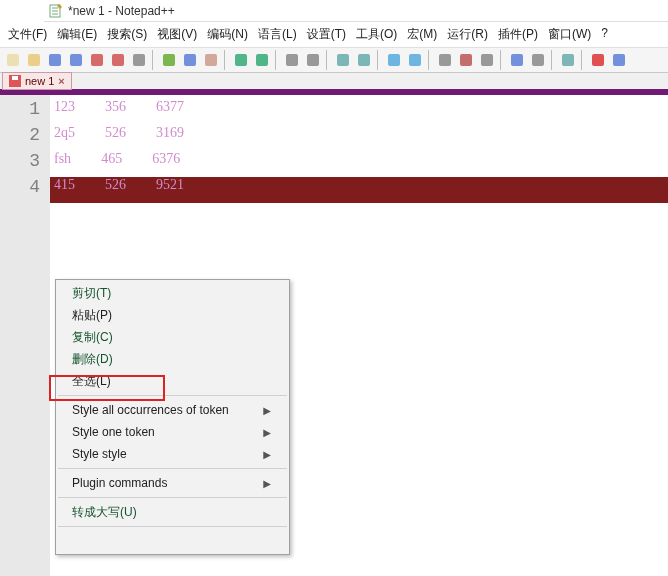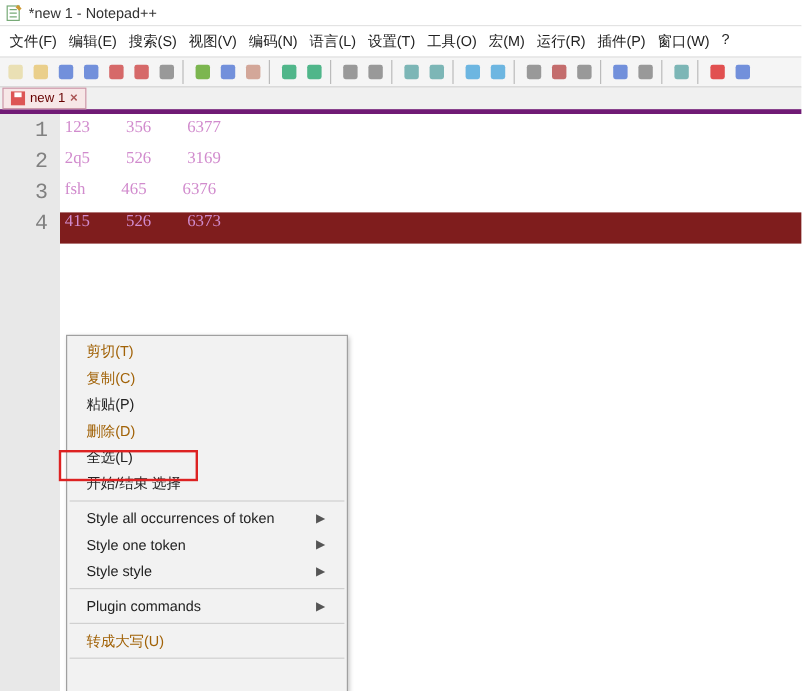--- a/index.html
+++ b/index.html
@@ -1,38 +1,38 @@
 <!DOCTYPE html>
 <html><head>
 <meta charset="utf-8">
 <style>
   * { margin: 0; padding: 0; box-sizing: border-box; font-family: "Microsoft YaHei", Arial, sans-serif; }
   body { width: 668px; height: 576px; background: #fff; overflow: hidden; font-size: 12px; }
-  .titlebar { display: flex; align-items: center; height: 22px; padding: 2px 4px; background: #fff; border-bottom: 1px solid #ddd; }
+  .titlebar { display: flex; align-items: center; height: 22px; padding: 2px 4px; background: #fff; border-bottom: 1px solid #ddd; margin-left: 44px; }
   .titlebar .icon { width: 16px; height: 16px; margin-right: 4px; display:inline-block; }
   .title-text { font-size: 12px; color: #333; }
   .menubar { display: flex; gap: 2px; padding: 2px 4px; background:#fff;text-align:center; }
   .menubar .mitem { padding: 2px 4px; font-size: 12px; color: #222; cursor: default; }
   .toolbar { display: flex; align-items: center; gap: 1px; padding: 2px 3px; background:#f5f5f5; border-top:1px solid #e0e0e0; border-bottom:1px solid #c9c9c9; }
   .tbtn { width: 20px; height: 20px; display:flex; align-items:center; justify-content:center; border:1px solid transparent; }
   .tbtn svg { width: 14px; height:14px; }
   .sep { width: 4px; height: 20px; border-left:1px solid #bbb; margin: 0 2px; }
-  .tabbar { display:flex; align-items:center; height:22px; background:#f0f0f0; border-bottom:4px solid #701a75; padding-left:2px; }
+  .tabbar { display:flex; align-items:center; height:22px; background:#f0f0f0; border-bottom:6px solid #701a75; padding-left:2px; }
   .tab { display:flex; align-items:center; gap:4px; height:18px; padding:0 6px; background:#f7e7e7; border:1px solid #c9a; font-size:11px; color:#600; }
   .tab .disk { width:12px; height:12px; }
   .editor { position: relative; height: 508px; display:flex; background:#fff; }
   .gutter { width: 50px; background:#e8e8e8; text-align:right; padding-top:4px; }
   .gutter .ln { height:26px; font-size:18px; color:#808080; padding-right:10px; font-family: "Courier New", monospace; }
   .code { flex:1; padding-top:4px; font-family: "Courier New", monospace; font-size:14px; position:relative; }
   .code .line { height:26px; display:flex; gap:30px; padding-left:4px; }
   .code .line.selected { background:#7f1d1d; }
   .code .tok { color:#d18bcd;font-family:Liberation Serif, serif; }
   .ctxmenu { position:absolute; left:55px; top:184px; width:235px; background:#f2f2f2; border:1px solid #a0a0a0; box-shadow:2px 2px 4px rgba(0,0,0,0.25); padding:2px 0; }
   .ctxmenu .mi { height:22px; display:flex; align-items:center; justify-content:space-between; padding:0 18px 0 16px; font-size:12px; color:#222; }
-  .ctxmenu .mi.disabled { color:#a16207; }
+  .ctxmenu .mi.disabled { color:#14532d; }
   .ctxmenu .mi .arrow { color:#555; font-size:10px; }
   .ctxmenu hr { border:none; border-top:1px solid #d0d0d0; margin:3px 2px; }
   .highlight-box { position:absolute; left:49px; top:280px; width:116px; height:26px; border:2px solid #d22; pointer-events:none; z-index:50; }
 </style>
 </head>
 <body>
 
 <div class="titlebar">
   <span class="icon">
     <svg viewBox="0 0 16 16">
@@ -236,42 +236,39 @@
         <span class="tok">3169</span>
       </div>
       <div class="line">
         <span class="tok">fsh</span>
         <span class="tok">465</span>
         <span class="tok">6376</span>
       </div>
       <div class="line selected">
         <span class="tok">415</span>
         <span class="tok">526</span>
-        <span class="tok">6373</span>
+        <span class="tok">9521</span>
       </div>
     </div>
 
   <div class="ctxmenu" id="ctxmenu">
       <div class="mi disabled">
         <span>剪切(T)</span>
       </div>
+      <div class="mi">
+        <span>粘贴(P)</span>
+      </div>
       <div class="mi disabled">
         <span>复制(C)</span>
       </div>
-      <div class="mi">
-        <span>粘贴(P)</span>
-      </div>
       <div class="mi disabled">
         <span>删除(D)</span>
       </div>
       <div class="mi">
         <span>全选(L)</span>
-      </div>
-      <div class="mi">
-        <span>开始/结束 选择</span>
       </div>
       <hr>
       <div class="mi">
         <span>Style all occurrences of token</span>
         <span class="arrow">▶</span>
       </div>
       <div class="mi">
         <span>Style one token</span>
         <span class="arrow">▶</span>
       </div>

